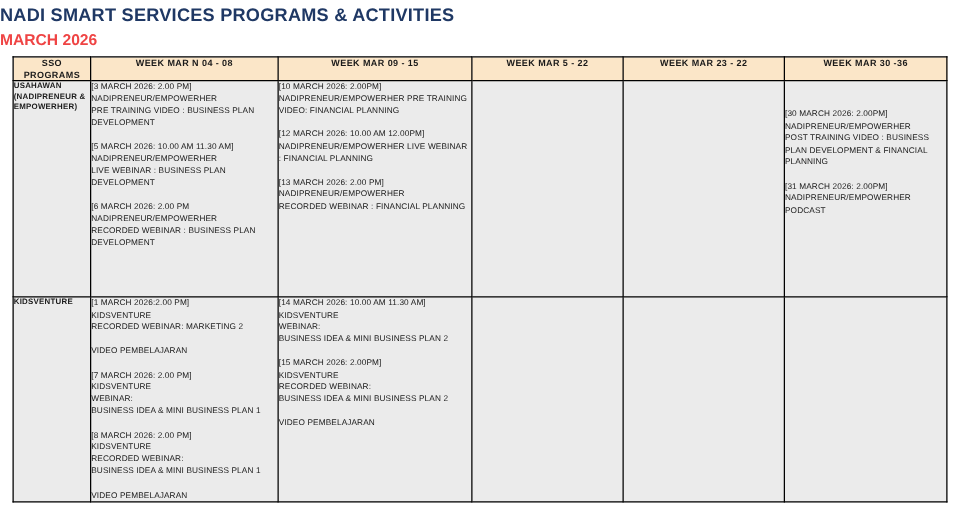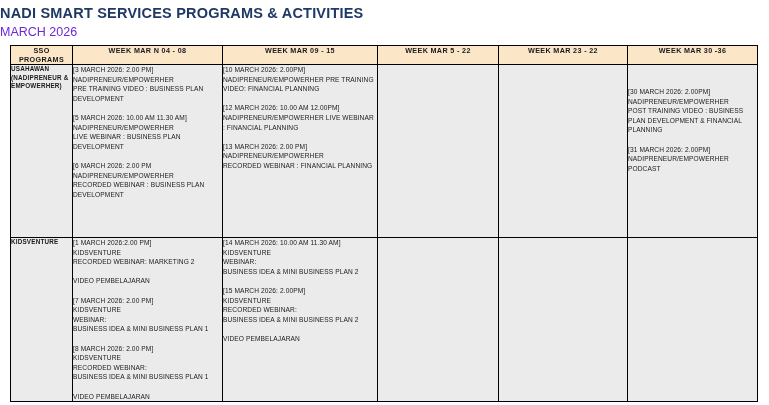--- a/index.html
+++ b/index.html
@@ -25,22 +25,22 @@
   }
   .doc-title {
     font-size: 14.5px;
     font-weight: bold;
     color: #1F3864;
     letter-spacing: 0.2px;
     line-height: 18px;
   }
   .doc-subtitle {
     font-size: 12.5px;
-    font-weight: normal;
-    color: #6d28d9;
+    font-weight: bold;
+    color: #ef4444;
     line-height: 16px;
     margin-top: 2px;
   }
   .table-wrap {
     position: absolute;
     left: 10px;
     top: 45px;
     width: 596px;
   }
   table.schedule {

